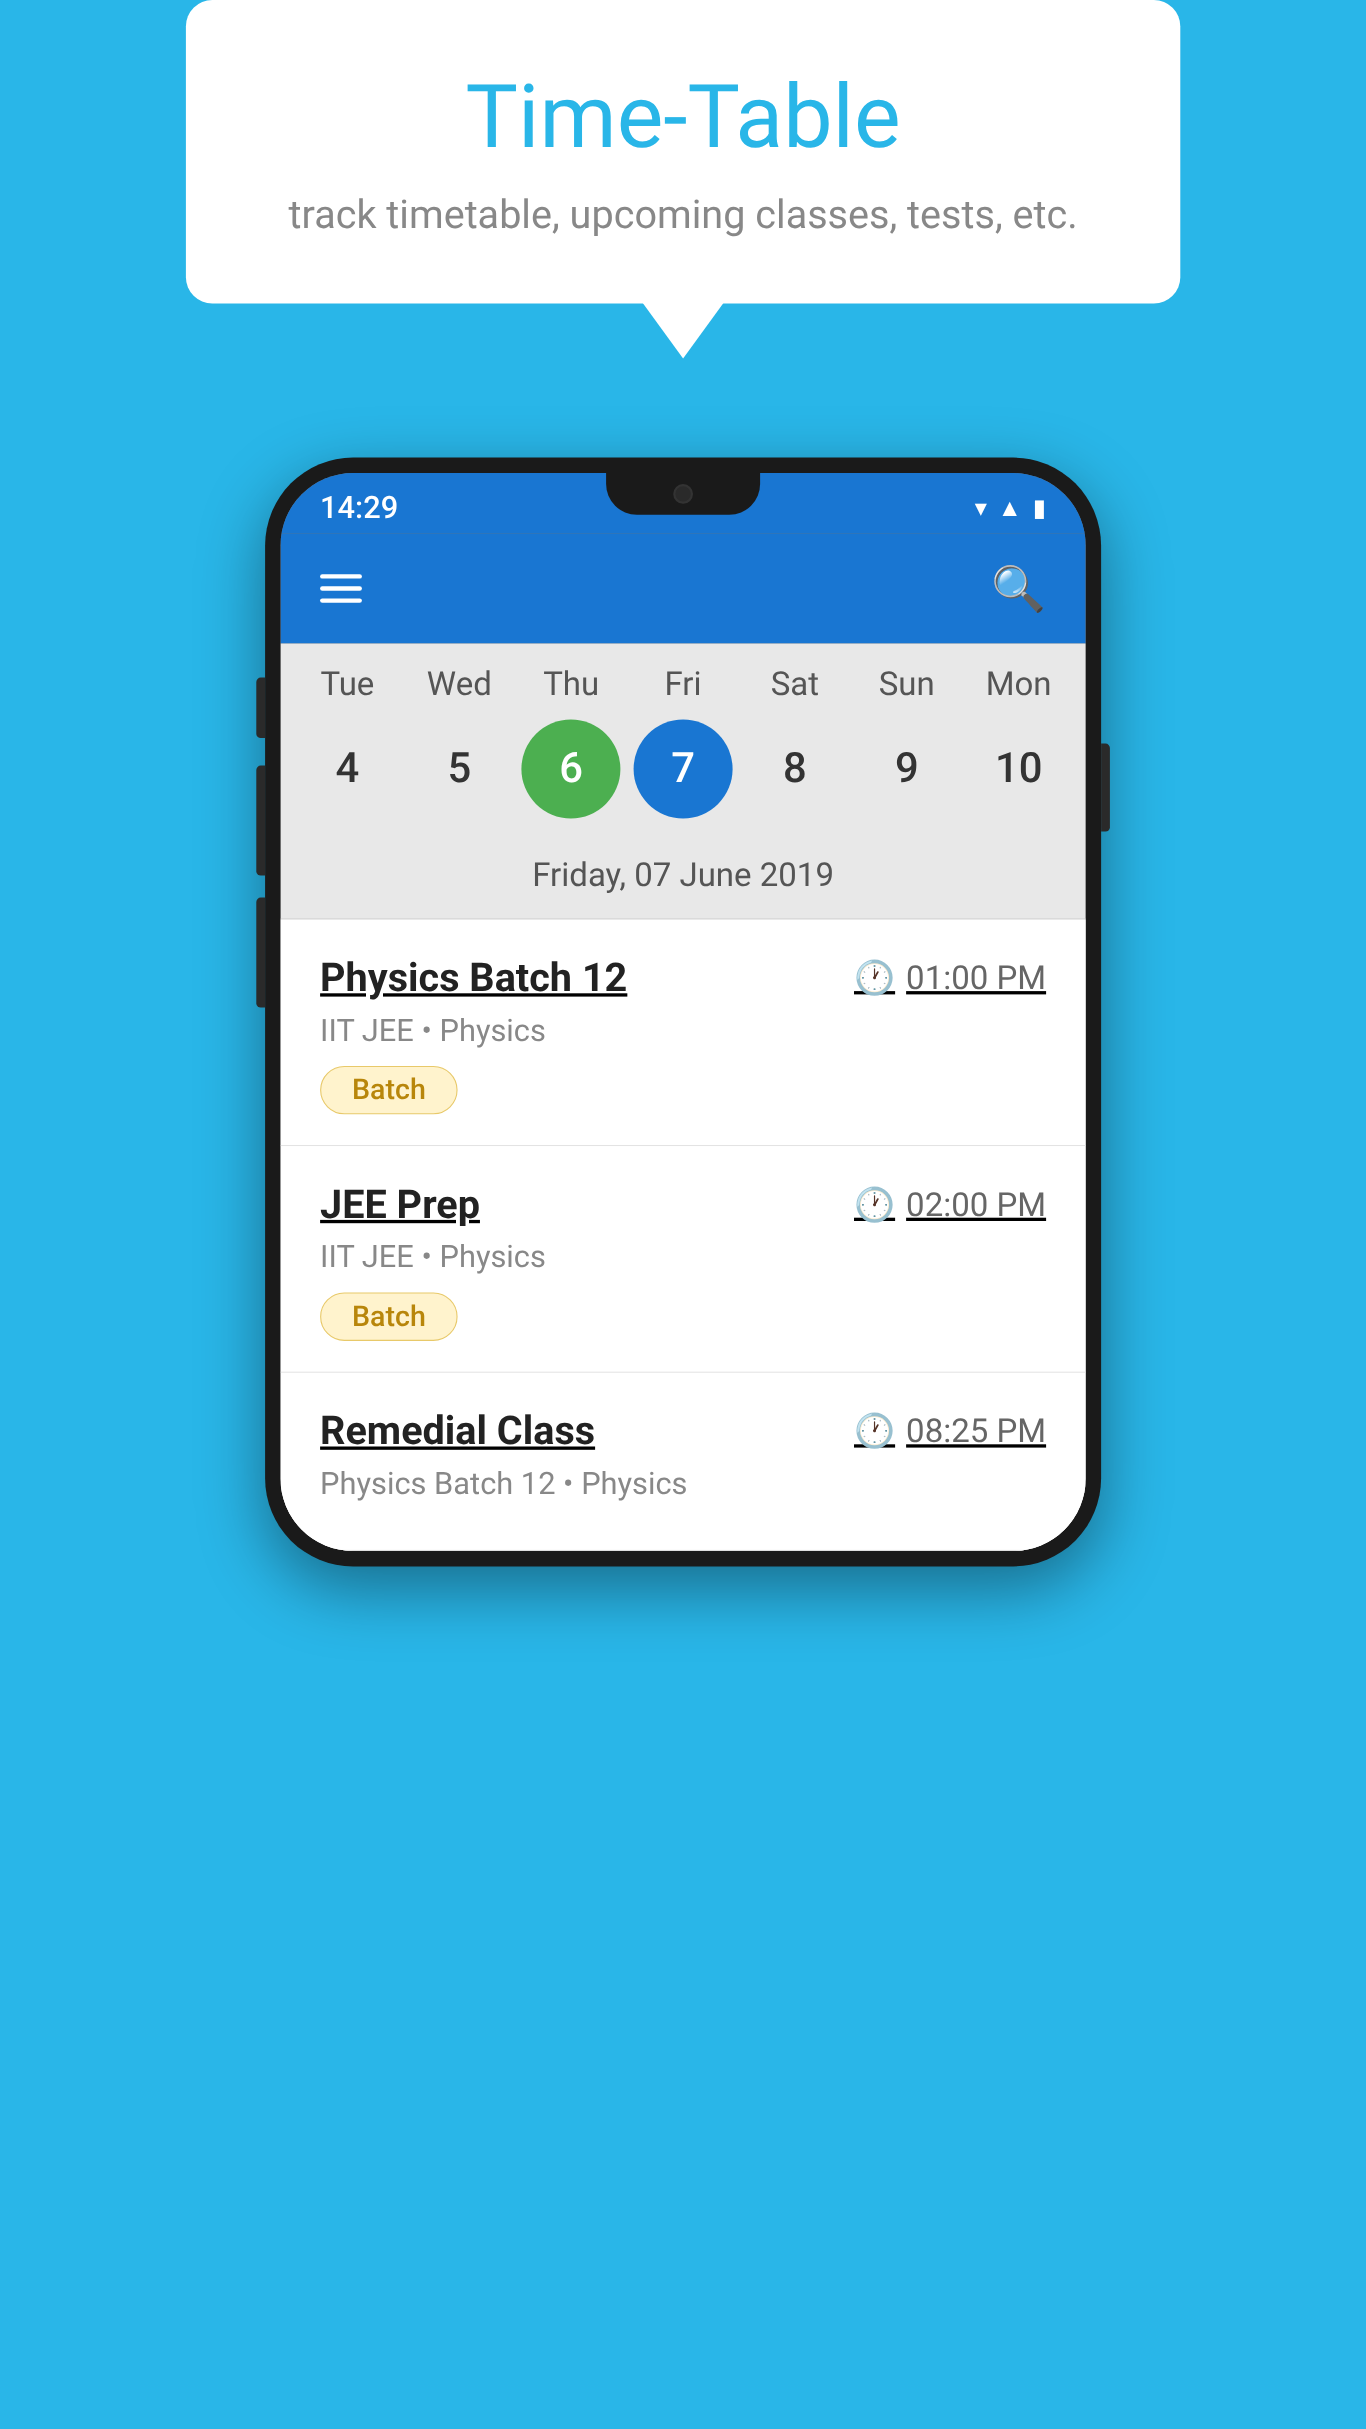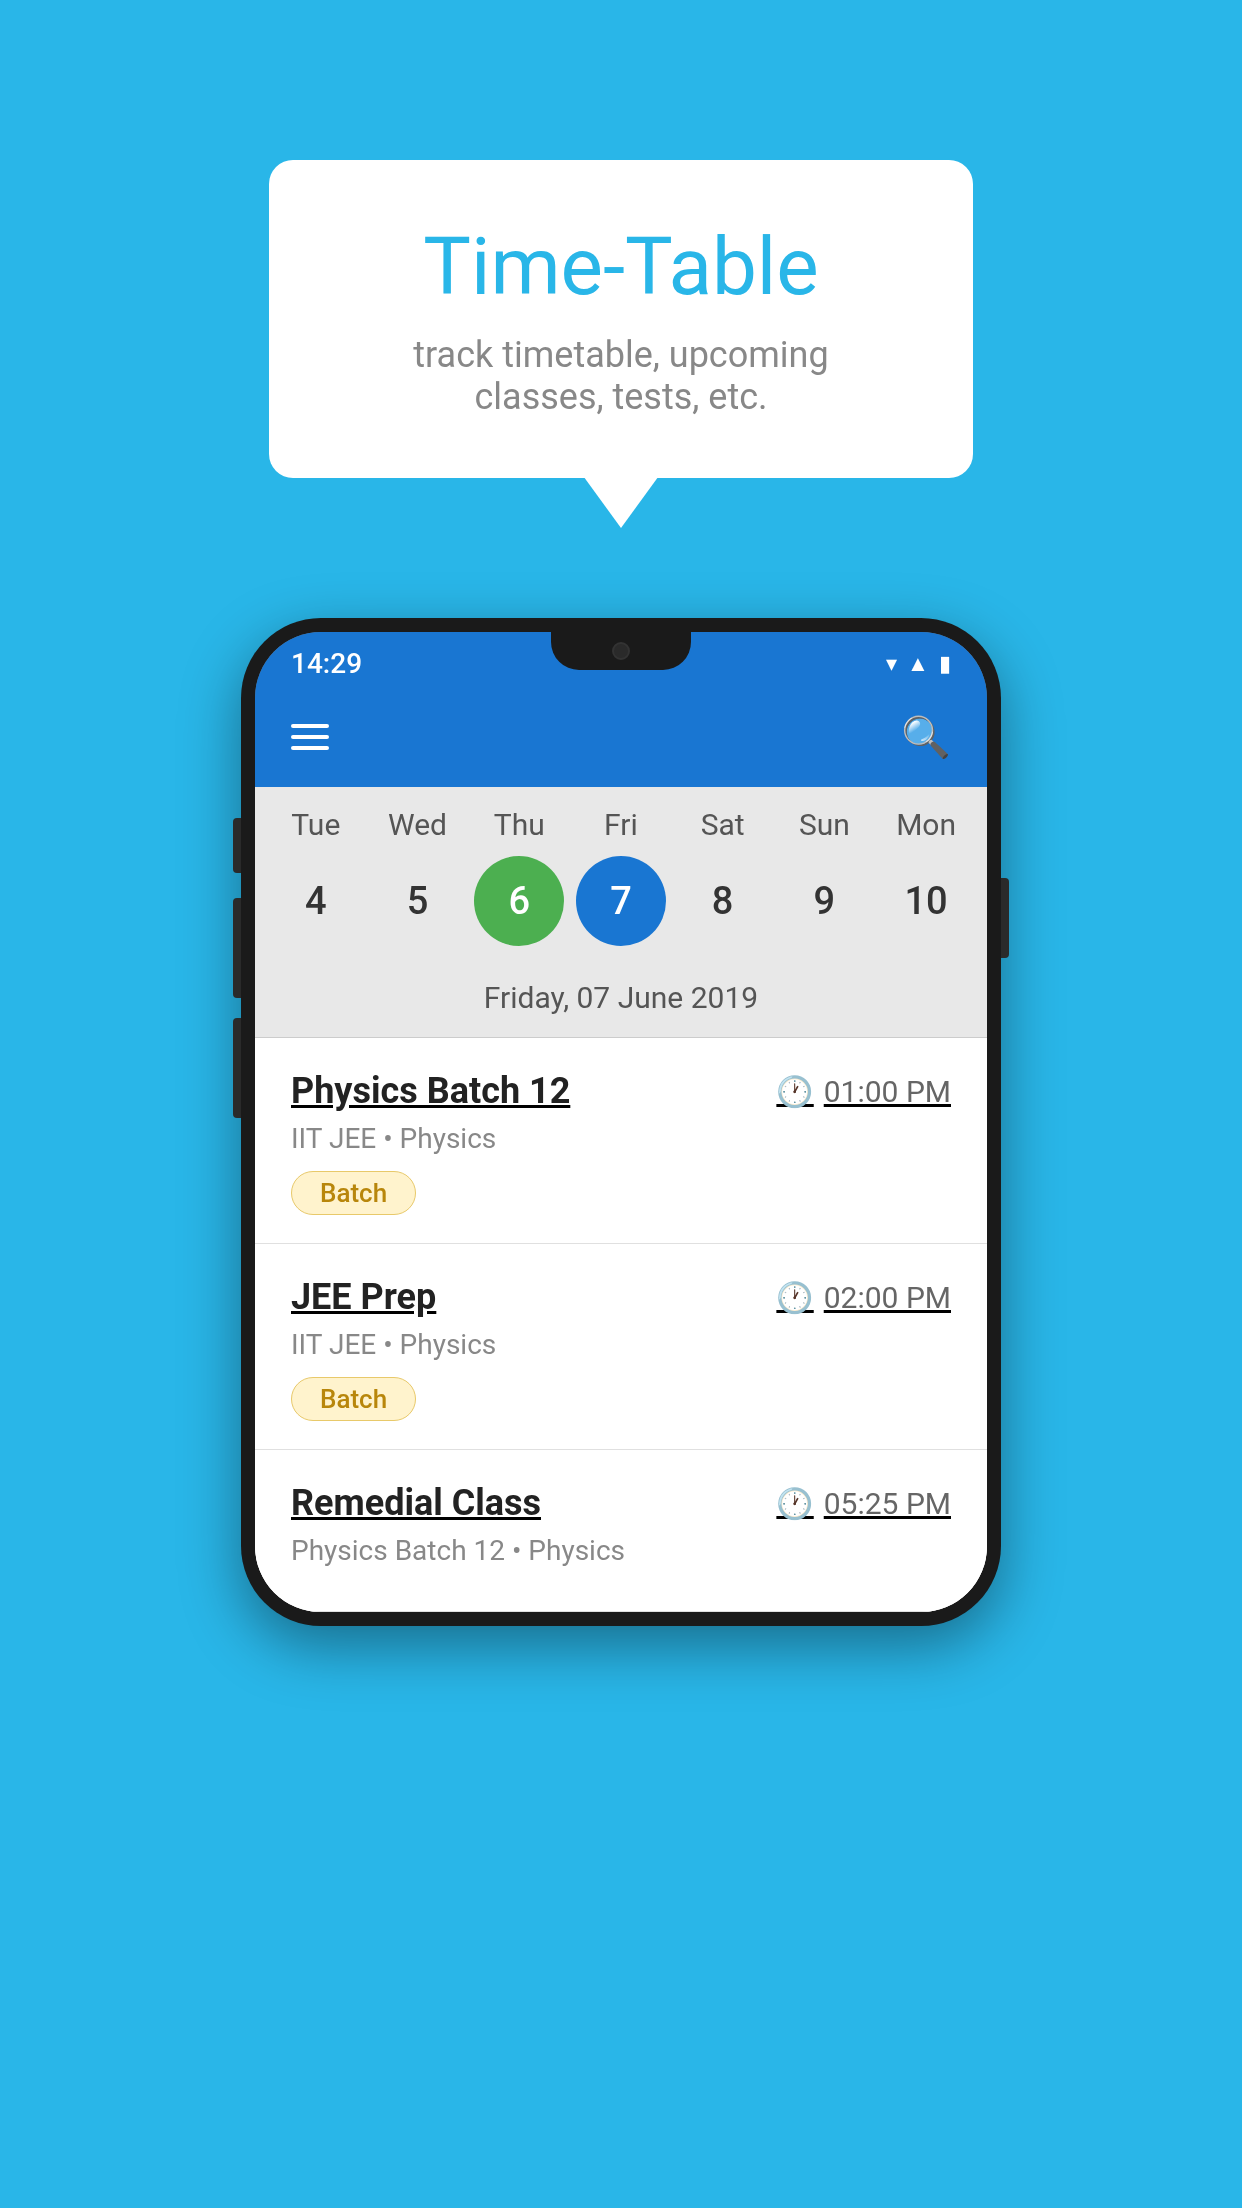--- a/index.html
+++ b/index.html
@@ -11,22 +11,21 @@
       background-color: #29B6E8;
       display: flex;
       flex-direction: column;
       align-items: center;
       font-family: 'Roboto', Arial, sans-serif;
       overflow: hidden;
     }
 
     
     .speech-bubble-container {
-      margin-top: 160px;
-      width: 704px;
+      width: 904px;
       display: flex;
       flex-direction: column;
       align-items: center;
     }
 
     .speech-bubble {
       background: white;
       border-radius: 24px;
       padding: 60px 80px;
       text-align: center;
@@ -415,21 +414,21 @@
           </div>
           <div class="schedule-subtitle">IIT JEE • Physics</div>
           <span class="batch-badge">Batch</span>
         </div>
 
         <div class="schedule-item">
           <div class="schedule-item-header">
             <span class="schedule-title">Remedial Class</span>
             <div class="schedule-time">
               <span class="clock-icon">🕐</span>
-              <span>05:25 PM</span>
+              <span>08:25 PM</span>
             </div>
           </div>
           <div class="schedule-subtitle">Physics Batch 12 • Physics</div>
         </div>
 
       </div>
     </div>
   </div>
 </div>
 

